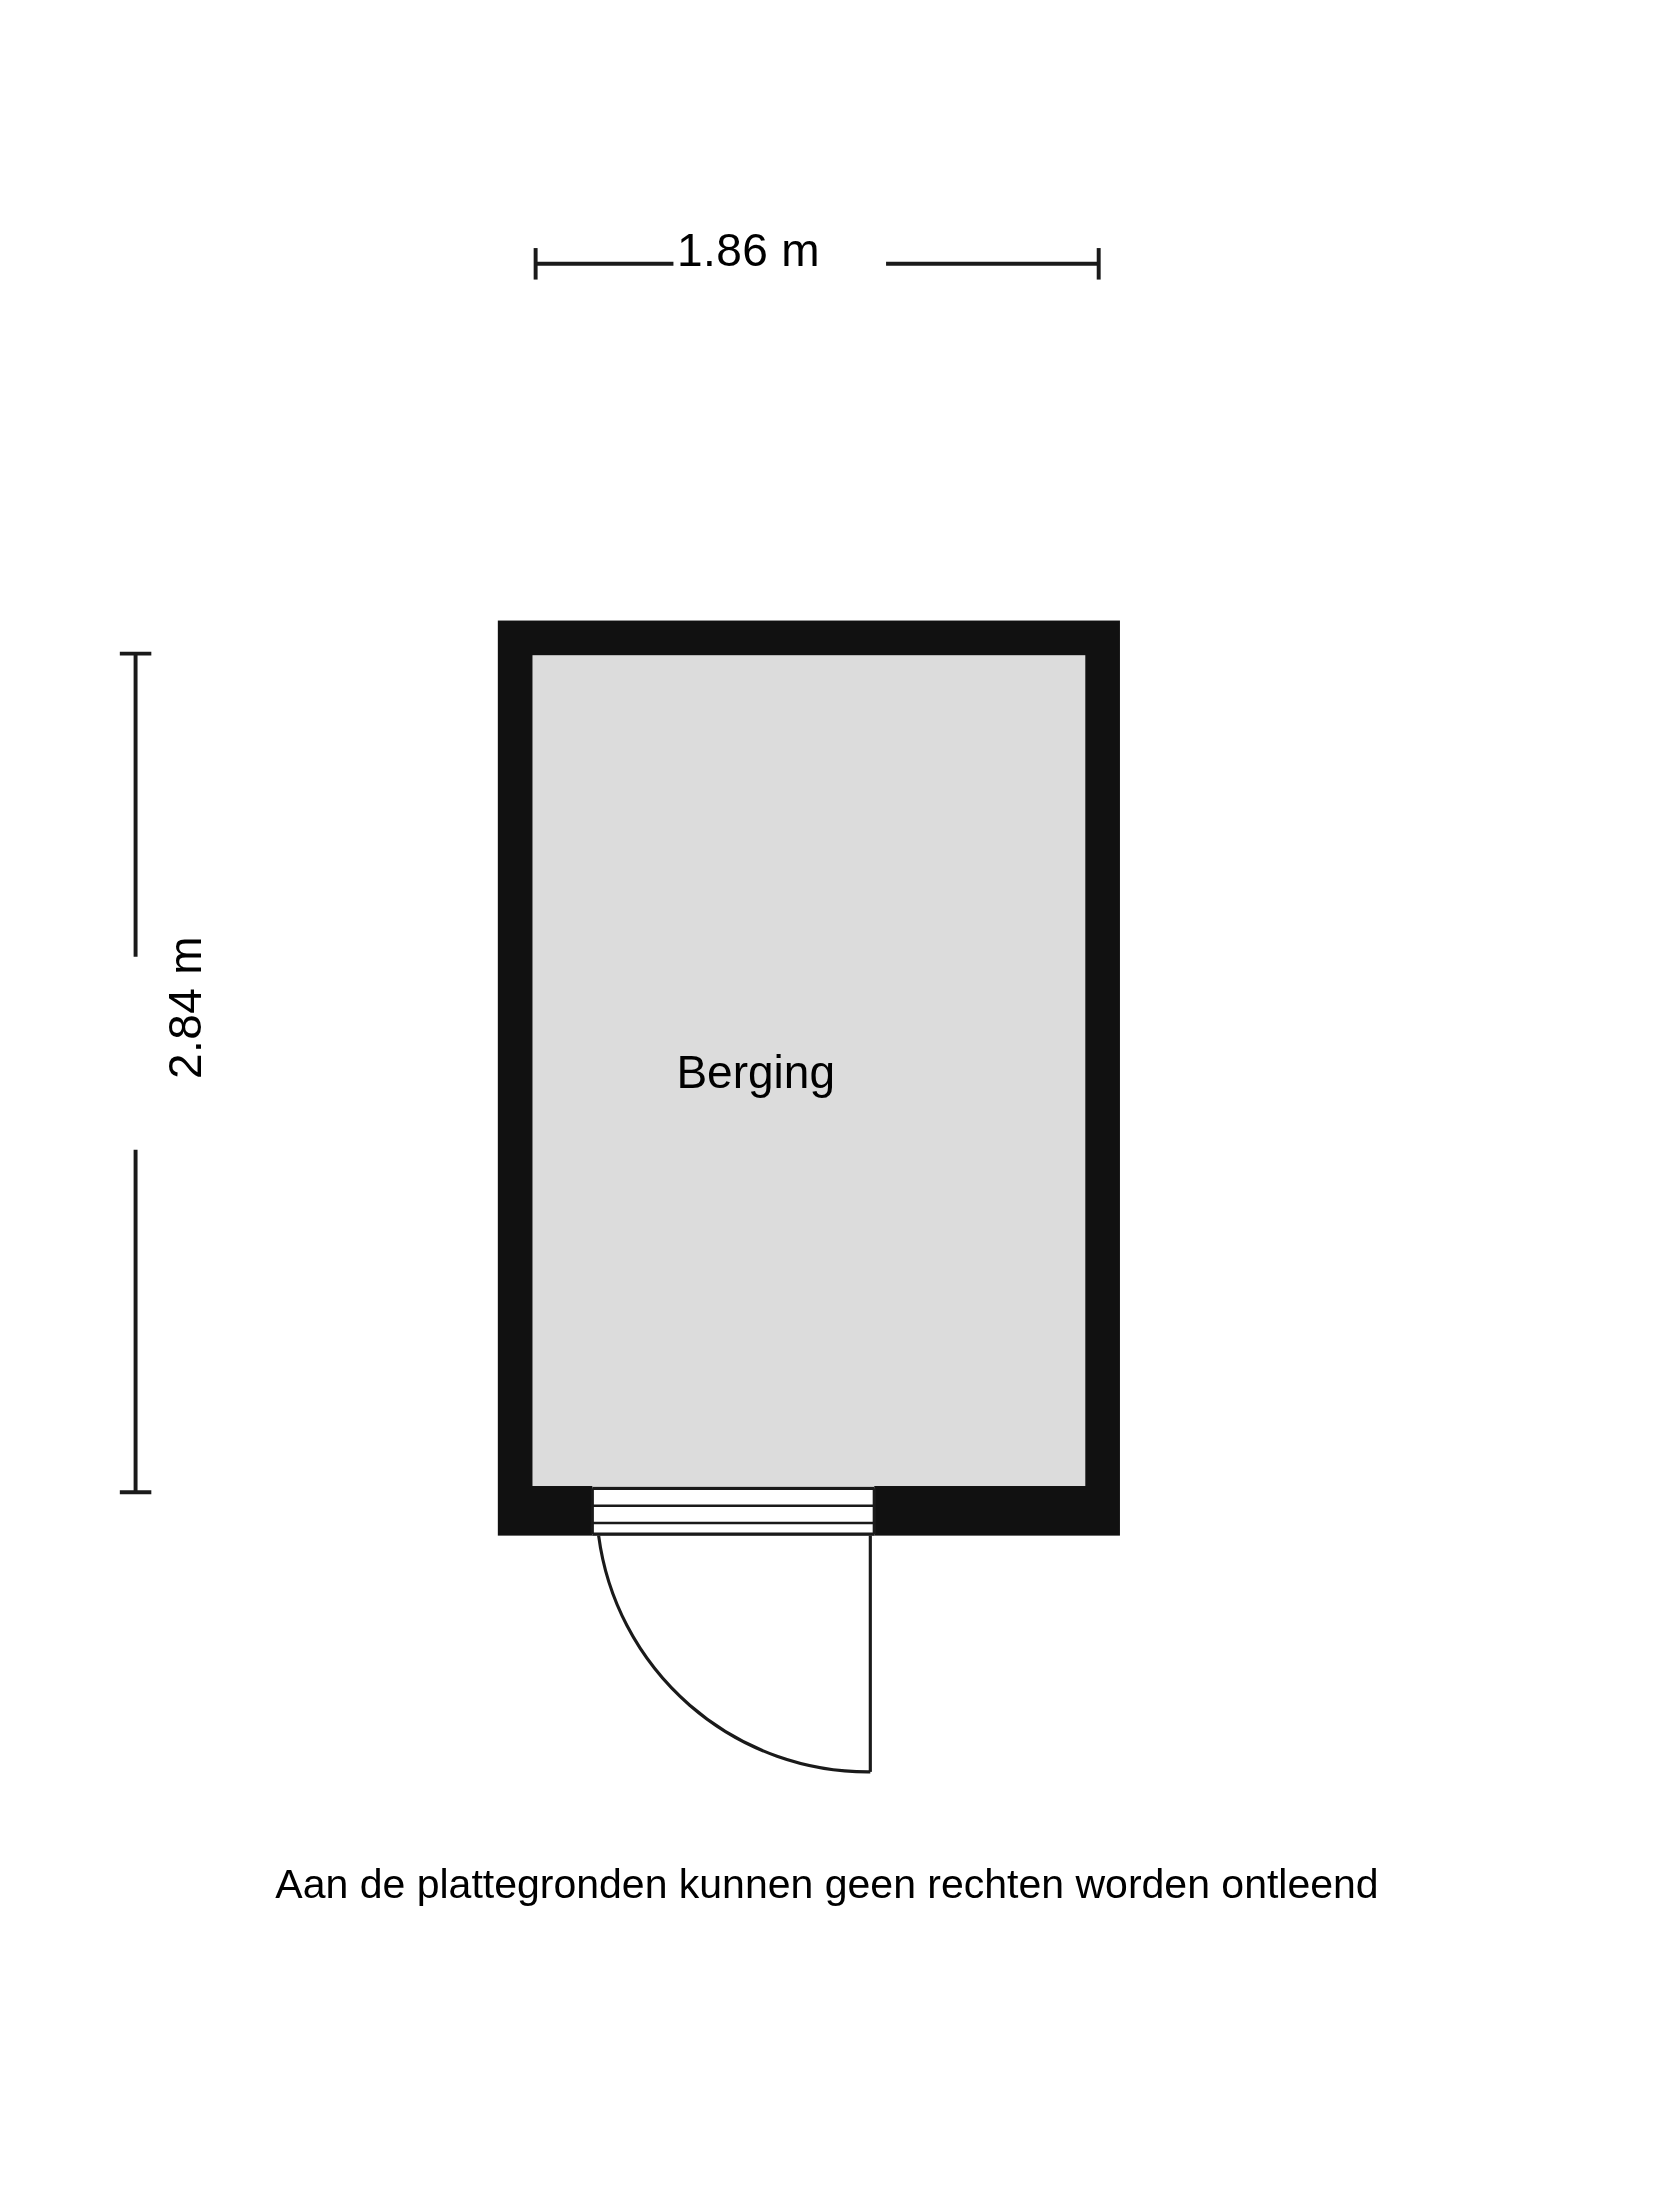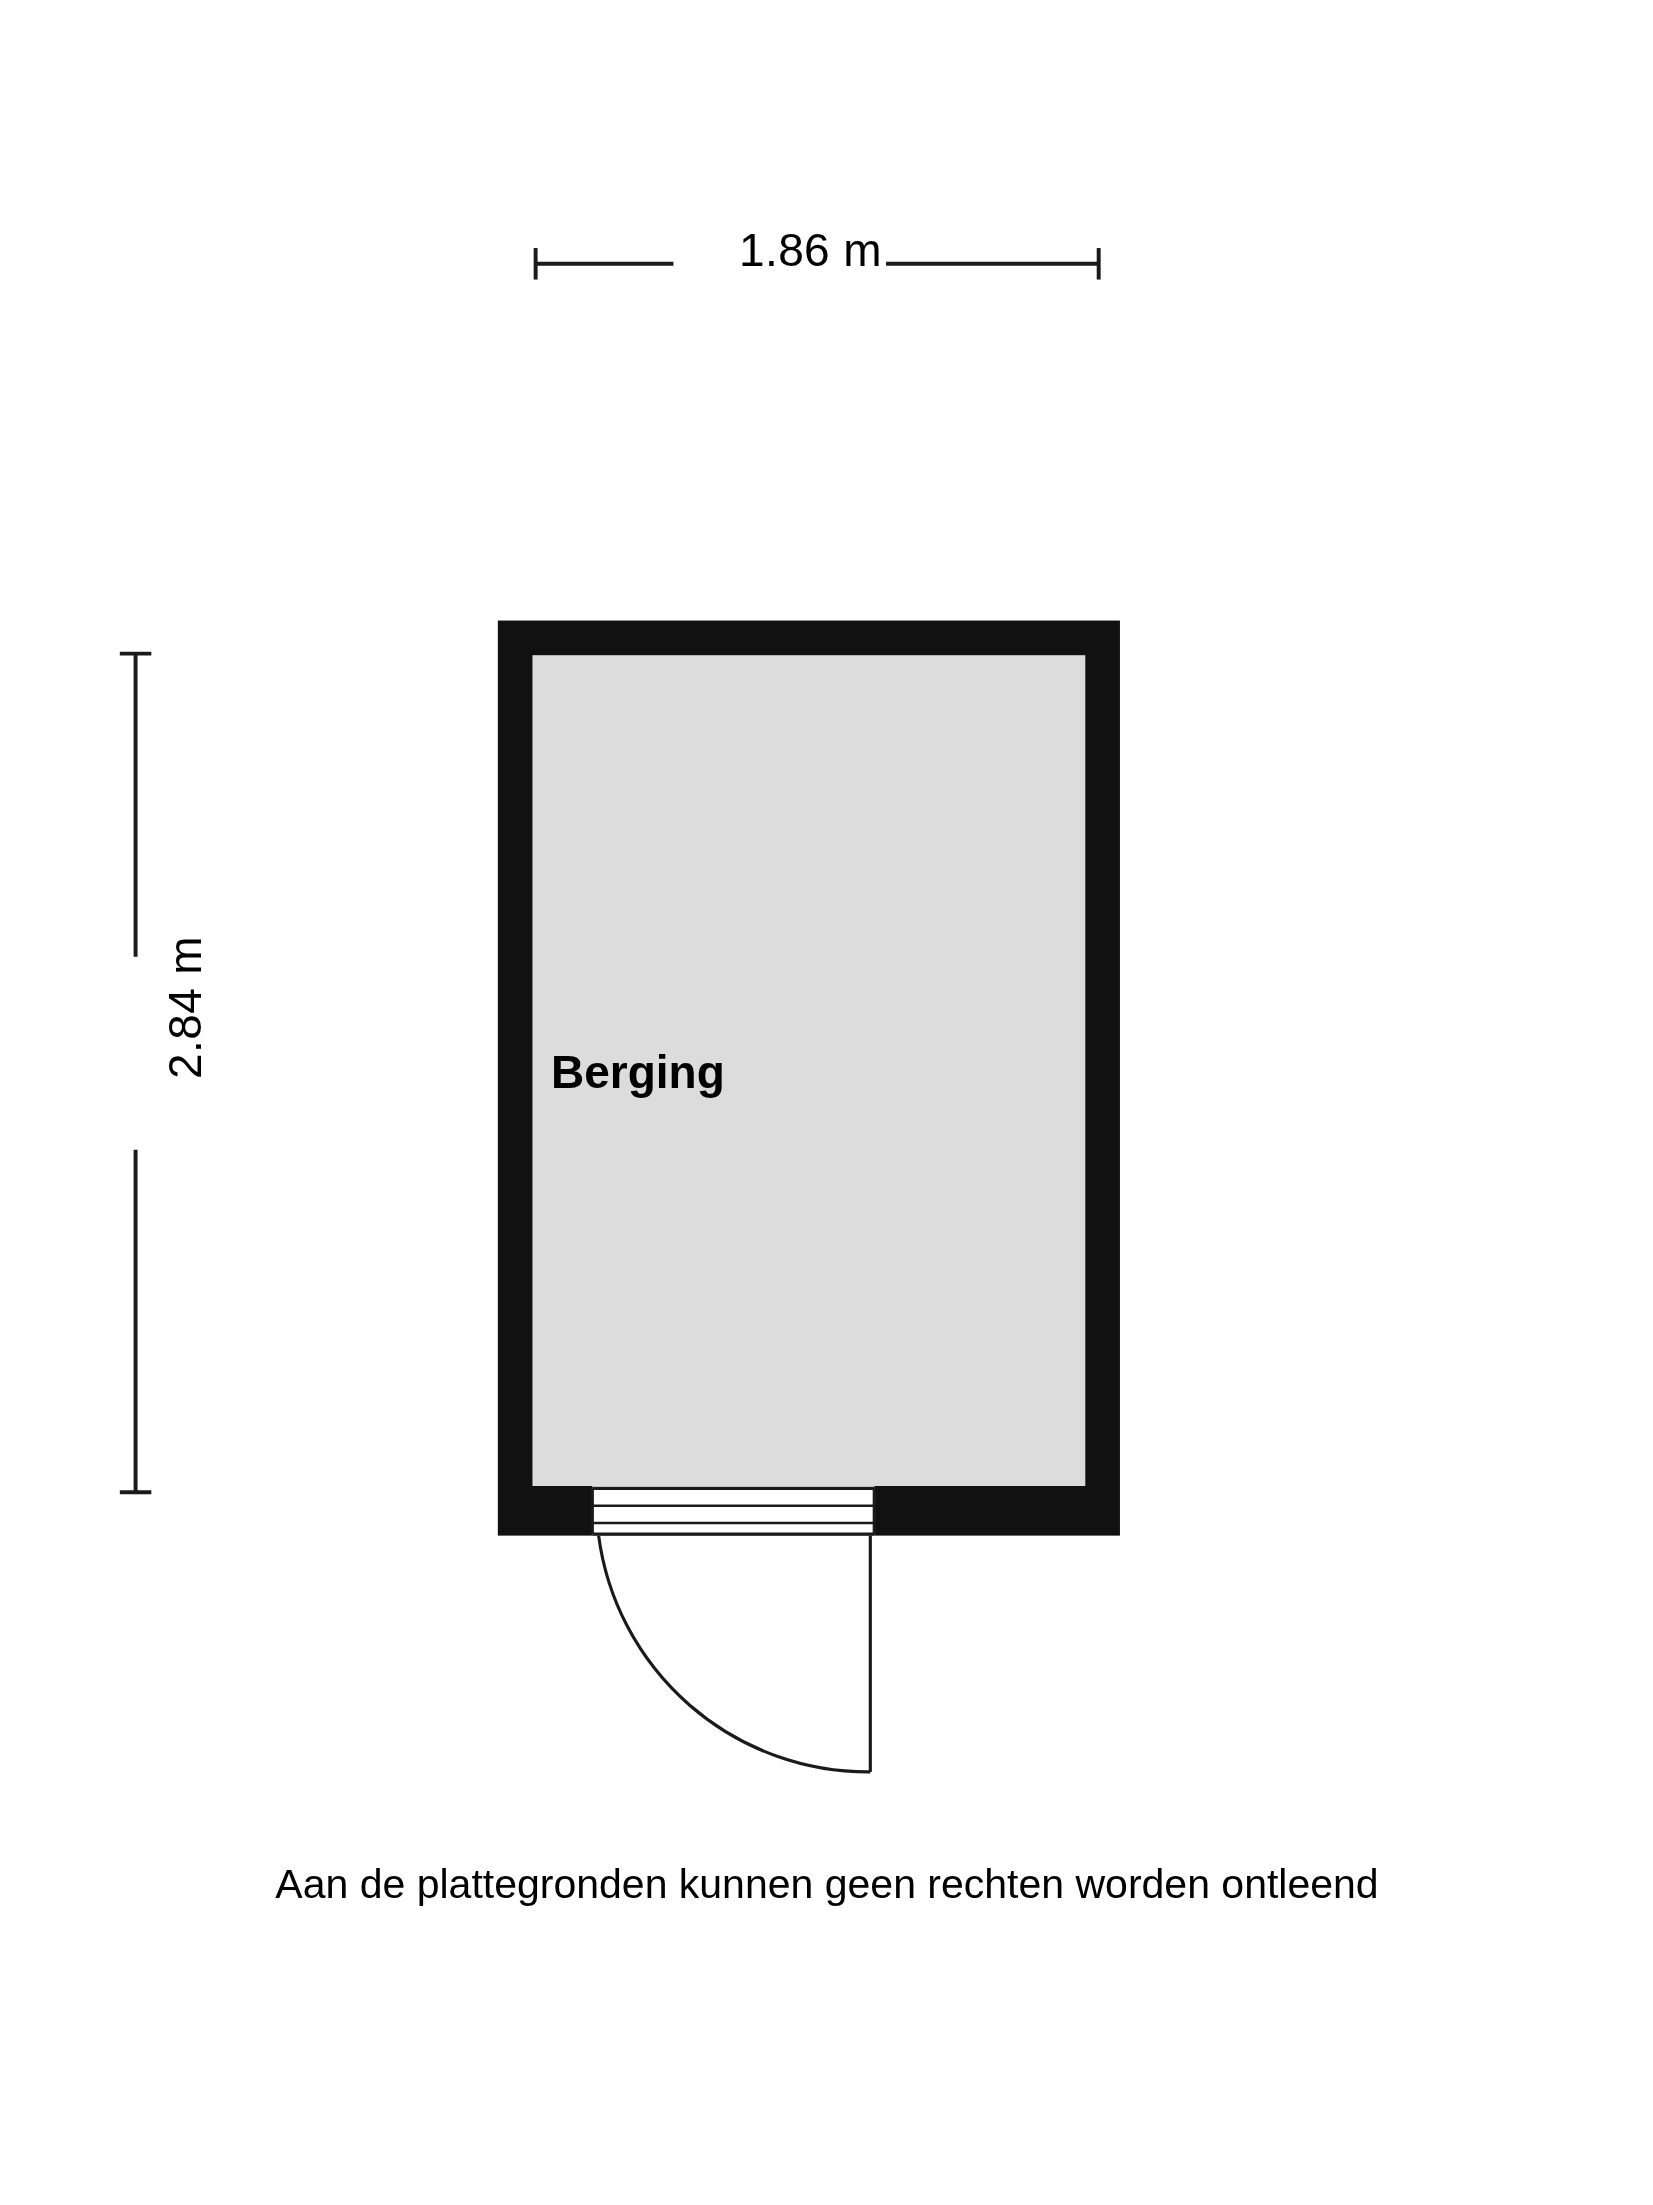--- a/index.html
+++ b/index.html
@@ -23,21 +23,21 @@
     width: 1654px;
     height: 2205px;
   }
 
   
   .dim-top-label {
     position: absolute;
     left: 677px;
     top: 227px;
     width: 205px;
-    text-align: right;
+    text-align: left;
     font-size: 46px;
     line-height: 47px;
     letter-spacing: 0.4px;
   }
 
   
   .dim-left-label {
     position: absolute;
     left: 83px;
     top: 984px;
@@ -49,24 +49,23 @@
     transform-origin: center center;
     letter-spacing: 0.4px;
   }
 
   
   .room-label {
     position: absolute;
     left: 551px;
     top: 1048px;
     width: 284px;
-    text-align: left;
+    text-align: right;
     font-size: 46px;
     line-height: 49px;
-    font-weight: bold;
   }
 
   
   .footer {
     position: absolute;
     left: 0;
     top: 1855px;
     width: 1654px;
     text-align: center;
   }

